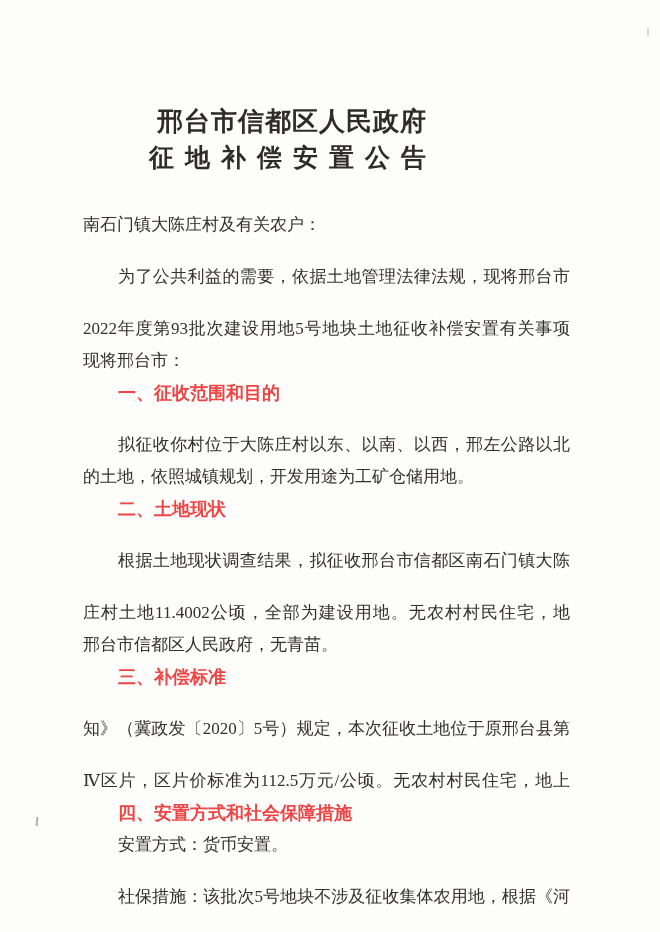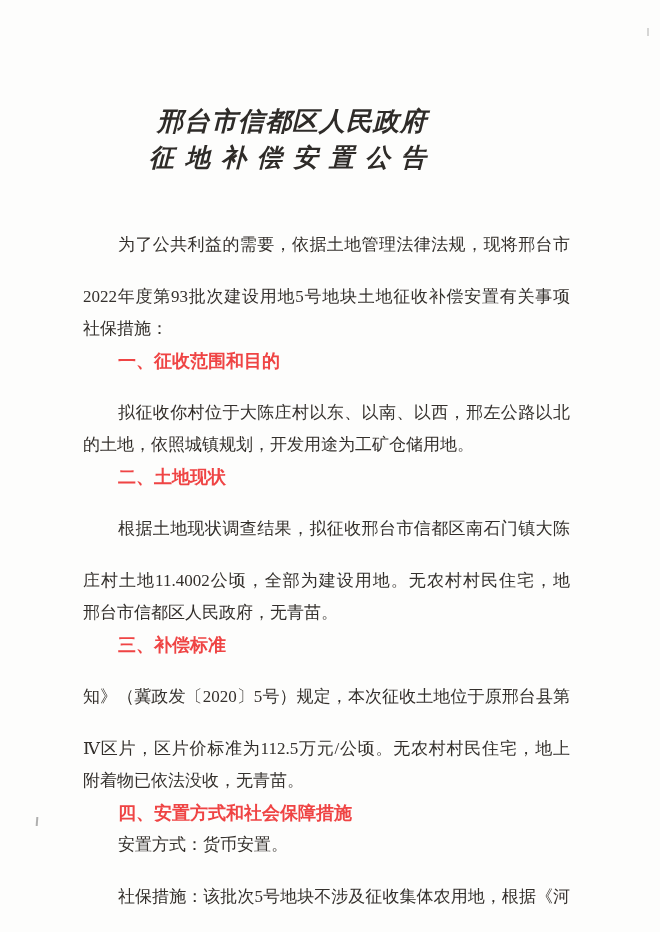--- a/index.html
+++ b/index.html
@@ -14,21 +14,20 @@
   
   .titles {
     position: absolute;
     left: 0;
     top: 104px;
     width: 584px;
     text-align: center;
     color: #2e2b28;
     font-weight: bold;
     filter: blur(0.3px);
-    font-style: italic;
   }
   .t1 { font-size: 26px; line-height: 36px; letter-spacing: 1px; }
   .t2 { font-size: 25px; line-height: 36px; letter-spacing: 11px; padding-left: 2px; }
 
   
   .doc {
     position: absolute;
     left: 83px;
     top: 209px;
     width: 487px;
@@ -70,34 +69,34 @@
 <body>
 
 <div class="page">
 
   <div class="titles">
     <div class="t1">邢台市信都区人民政府</div>
     <div class="t2">征地补偿安置公告</div>
   </div>
 
   <div class="doc">
+    <div class="line">南石门镇大陈庄村及有关农户：</div>
     <div class="line indent just">为了公共利益的需要，依据土地管理法律法规，现将邢台市</div>
     <div class="line just">2022年度第93批次建设用地5号地块土地征收补偿安置有关事项</div>
-    <div class="line">社保措施：</div>
+    <div class="line">现将邢台市：</div>
     <div class="line indent head">一、征收范围和目的</div>
     <div class="line indent just">拟征收你村位于大陈庄村以东、以南、以西，邢左公路以北</div>
     <div class="line">的土地，依照城镇规划，开发用途为工矿仓储用地。</div>
     <div class="line indent head">二、土地现状</div>
     <div class="line indent just">根据土地现状调查结果，拟征收邢台市信都区南石门镇大陈</div>
     <div class="line just">庄村土地11.4002公顷，全部为建设用地。无农村村民住宅，地</div>
     <div class="line">邢台市信都区人民政府，无青苗。</div>
     <div class="line indent head">三、补偿标准</div>
     <div class="line just">知》（冀政发〔2020〕5号）规定，本次征收土地位于原邢台县第</div>
     <div class="line just">Ⅳ区片，区片价标准为112.5万元/公顷。无农村村民住宅，地上</div>
-    <div class="line">附着物已依法没收，无青苗。</div>
     <div class="line indent head">四、安置方式和社会保障措施</div>
     <div class="line indent">安置方式：货币安置。</div>
     <div class="line indent just">社保措施：该批次5号地块不涉及征收集体农用地，根据《河</div>
   </div>
 
   <div class="artifact-tick"></div>
   <div class="artifact-smudge"></div>
 
 </div>
 

